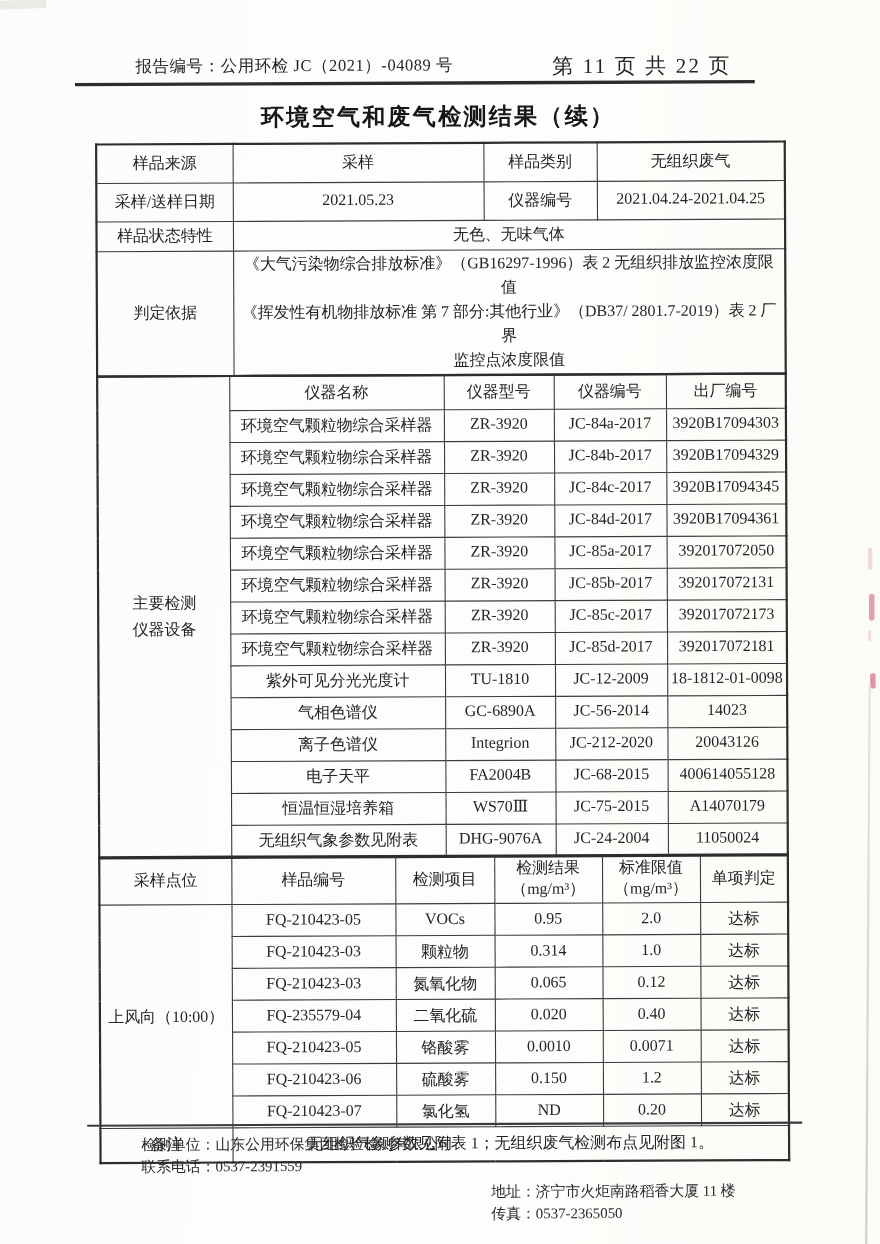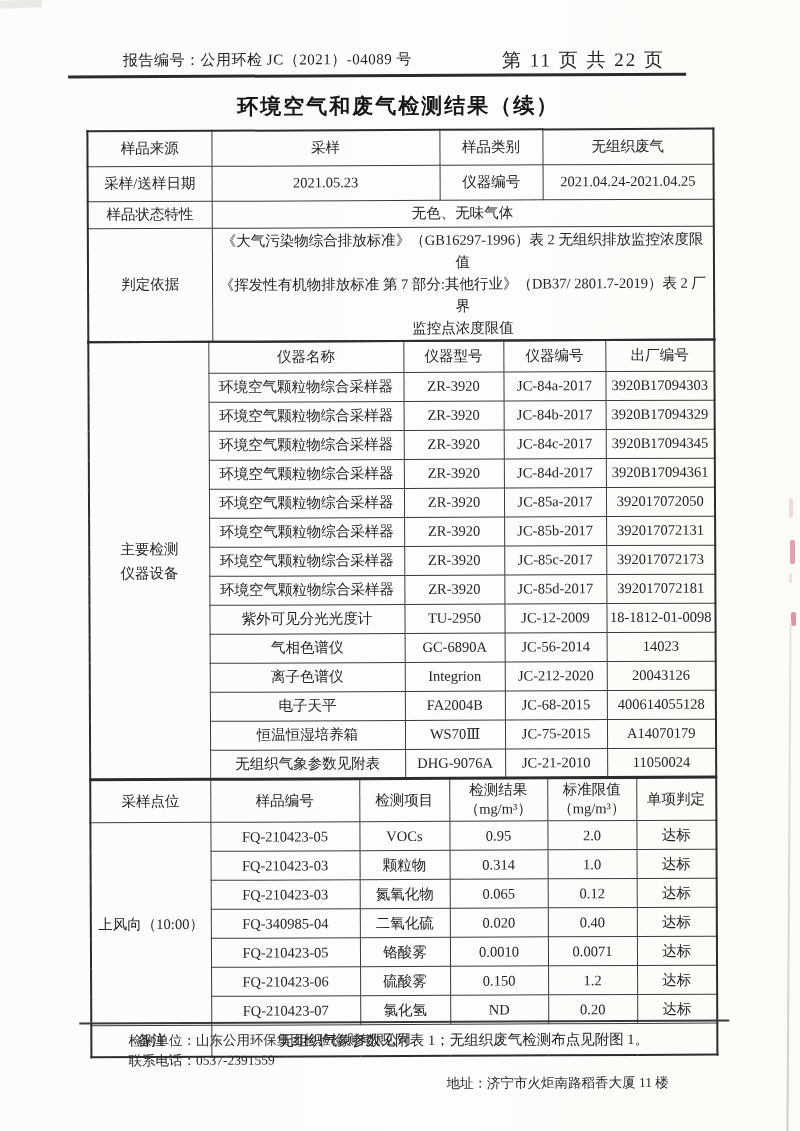--- a/index.html
+++ b/index.html
@@ -194,21 +194,21 @@
               <td>392017072173</td>
             </tr>
             <tr>
               <td>环境空气颗粒物综合采样器</td>
               <td>ZR-3920</td>
               <td>JC-85d-2017</td>
               <td>392017072181</td>
             </tr>
             <tr>
               <td>紫外可见分光光度计</td>
-              <td>TU-2950</td>
+              <td>TU-1810</td>
               <td>JC-12-2009</td>
               <td>18-1812-01-0098</td>
             </tr>
             <tr>
               <td>气相色谱仪</td>
               <td>GC-6890A</td>
               <td>JC-56-2014</td>
               <td>14023</td>
             </tr>
             <tr>
@@ -225,21 +225,21 @@
             </tr>
             <tr>
               <td>恒温恒湿培养箱</td>
               <td>WS70Ⅲ</td>
               <td>JC-75-2015</td>
               <td>A14070179</td>
             </tr>
             <tr>
               <td>无组织气象参数见附表</td>
               <td>DHG-9076A</td>
-              <td>JC-21-2010</td>
+              <td>JC-24-2004</td>
               <td>11050024</td>
             </tr>
           </tbody>
       </table>
 
       <table class="tbl res-tbl">
         <colgroup>
             <col style="width:120px">
             <col style="width:149px">
             <col style="width:90px">
@@ -274,21 +274,21 @@
               <td>达标</td>
             </tr>
             <tr>
               <td>FQ-210423-03</td>
               <td>氮氧化物</td>
               <td>0.065</td>
               <td>0.12</td>
               <td>达标</td>
             </tr>
             <tr>
-              <td>FQ-340985-04</td>
+              <td>FQ-235579-04</td>
               <td>二氧化硫</td>
               <td>0.020</td>
               <td>0.40</td>
               <td>达标</td>
             </tr>
             <tr>
               <td>FQ-210423-05</td>
               <td>铬酸雾</td>
               <td>0.0010</td>
               <td>0.0071</td>
@@ -319,20 +319,21 @@
 
     </div>
 
     <div class="footer-rule"></div>
     <div class="footer-block footer-left">
       <div>检测单位：山东公用环保集团检验检测有限公司</div>
       <div>联系电话：0537-2391559</div>
     </div>
     <div class="footer-block footer-right">
       <div>地址：济宁市火炬南路稻香大厦 11 楼</div>
+      <div>传真：0537-2365050</div>
     </div>
 
   </div>
 
   <div class="artifact corner-smudge"></div>
   <div class="artifact red-1"></div>
   <div class="artifact red-2"></div>
   <div class="artifact red-3"></div>
   <div class="artifact red-4"></div>
   <div class="artifact edge-line"></div>

